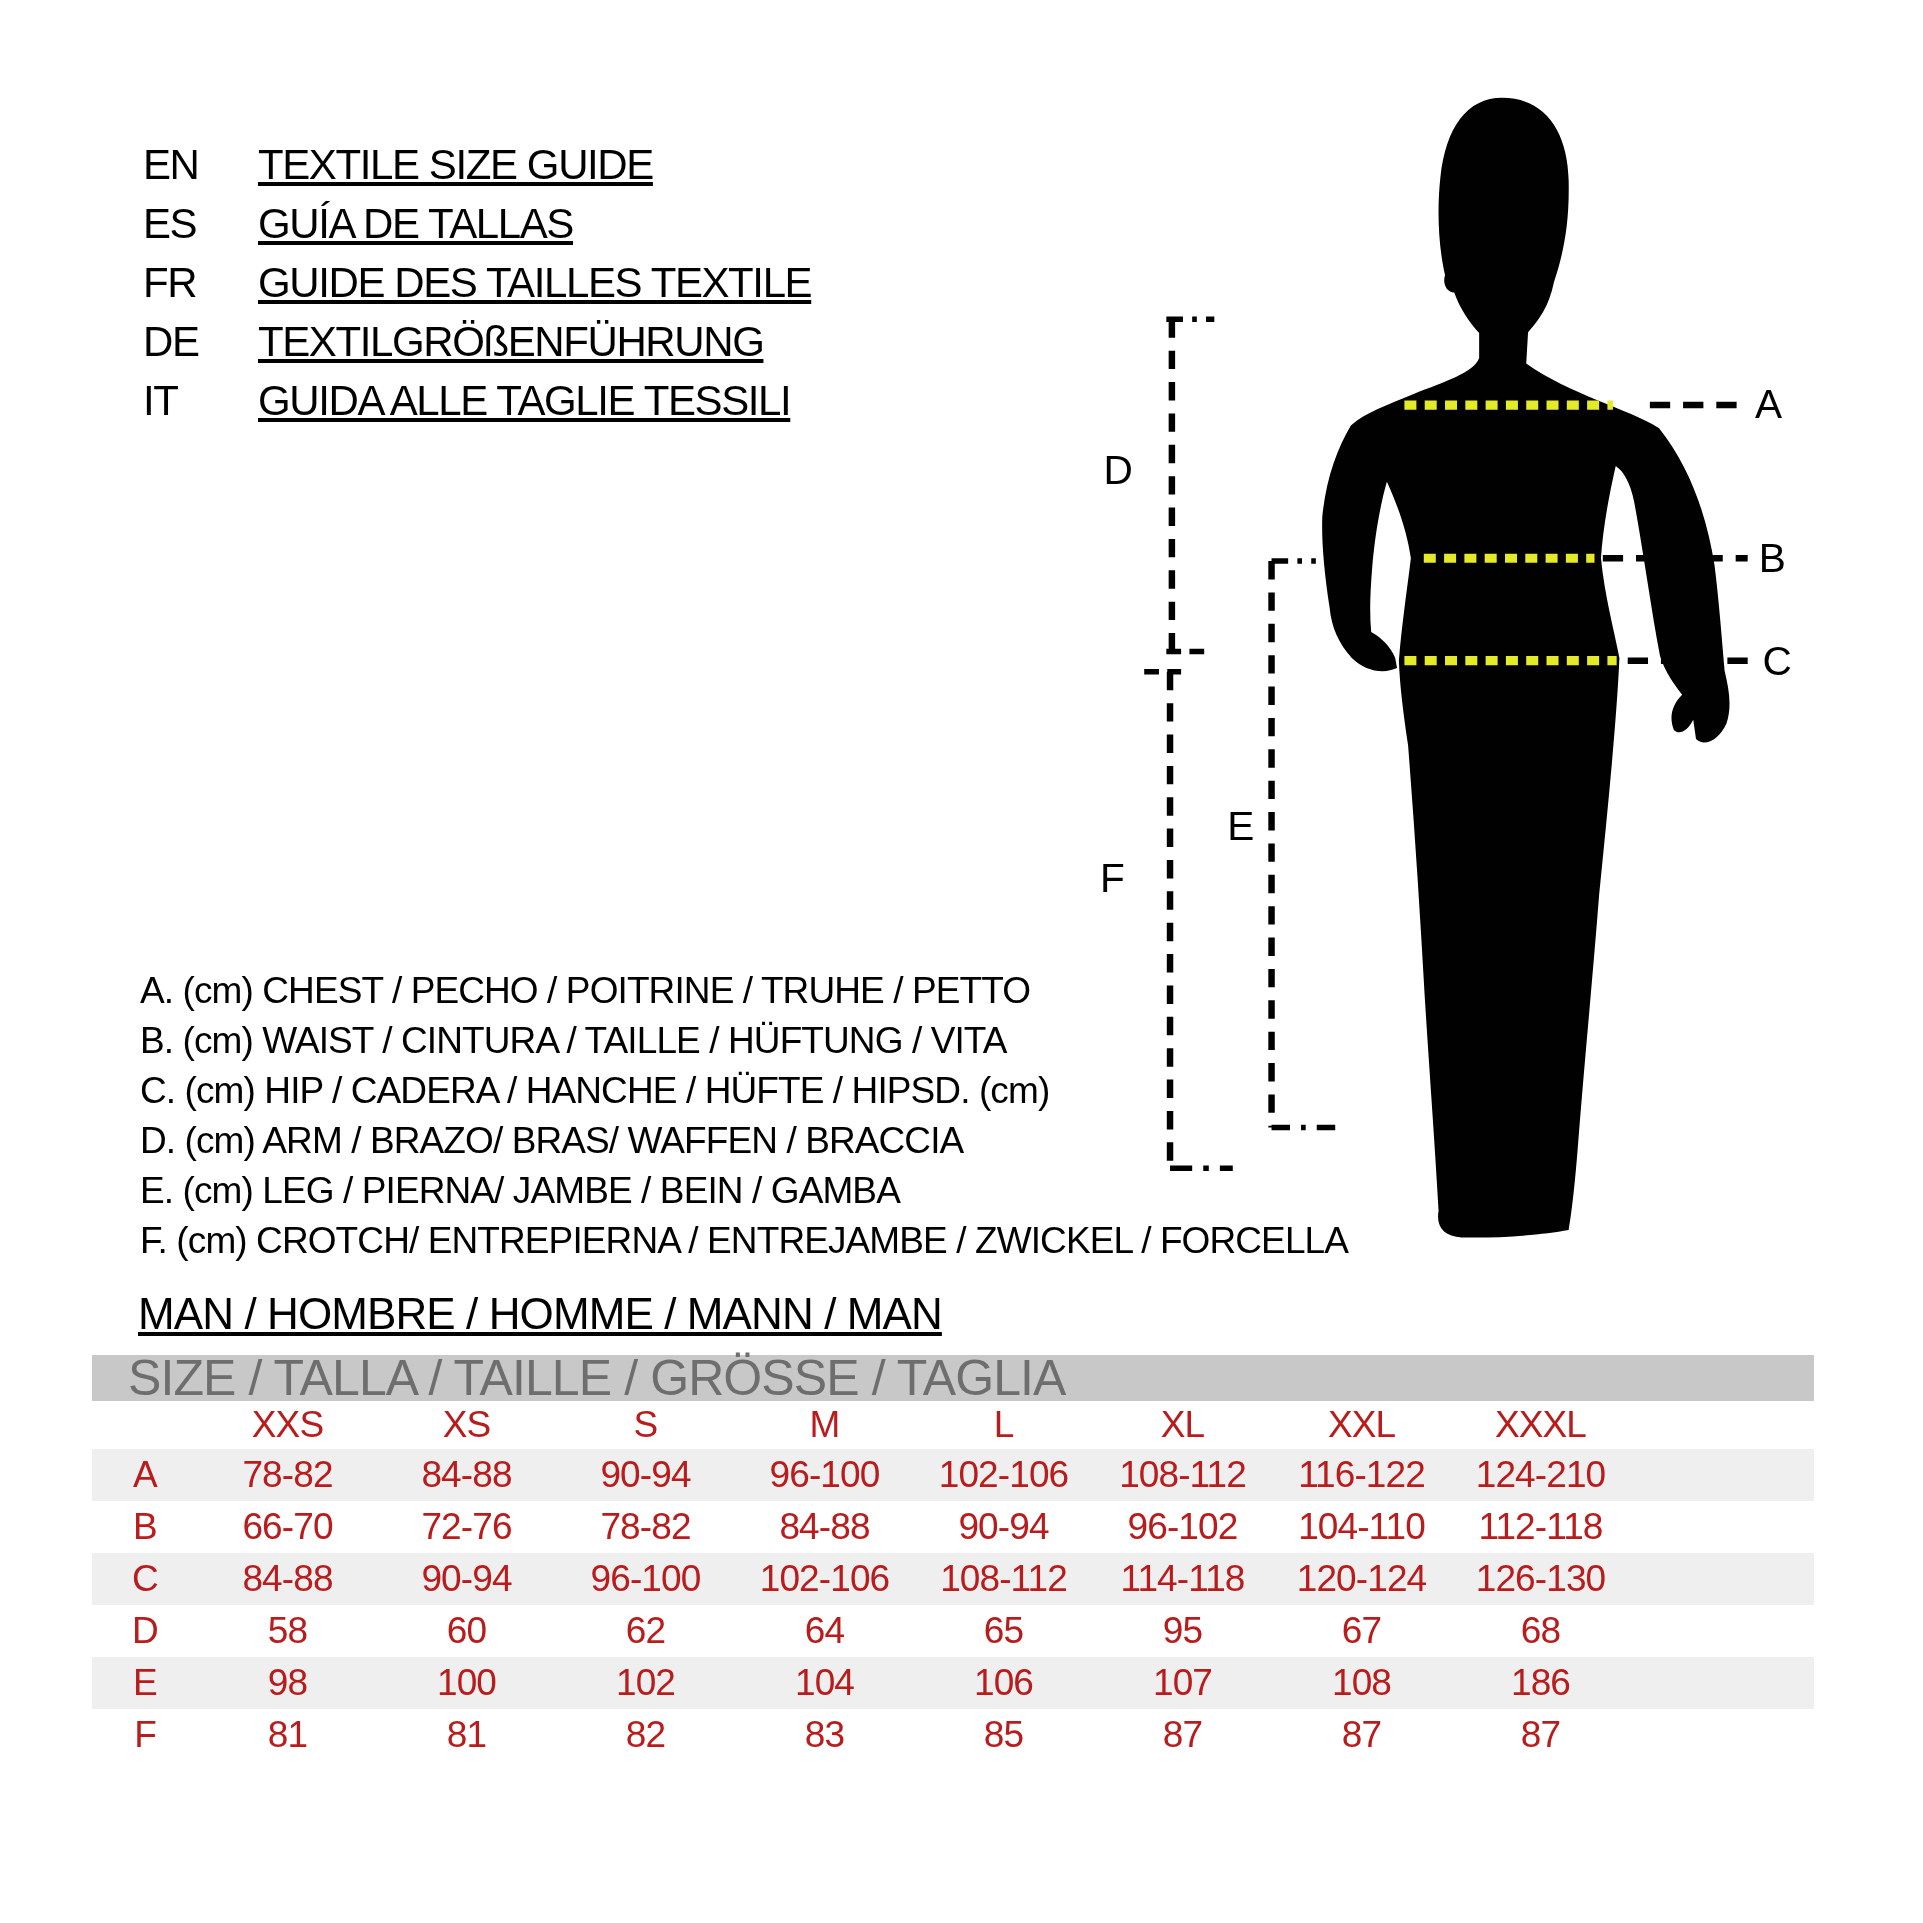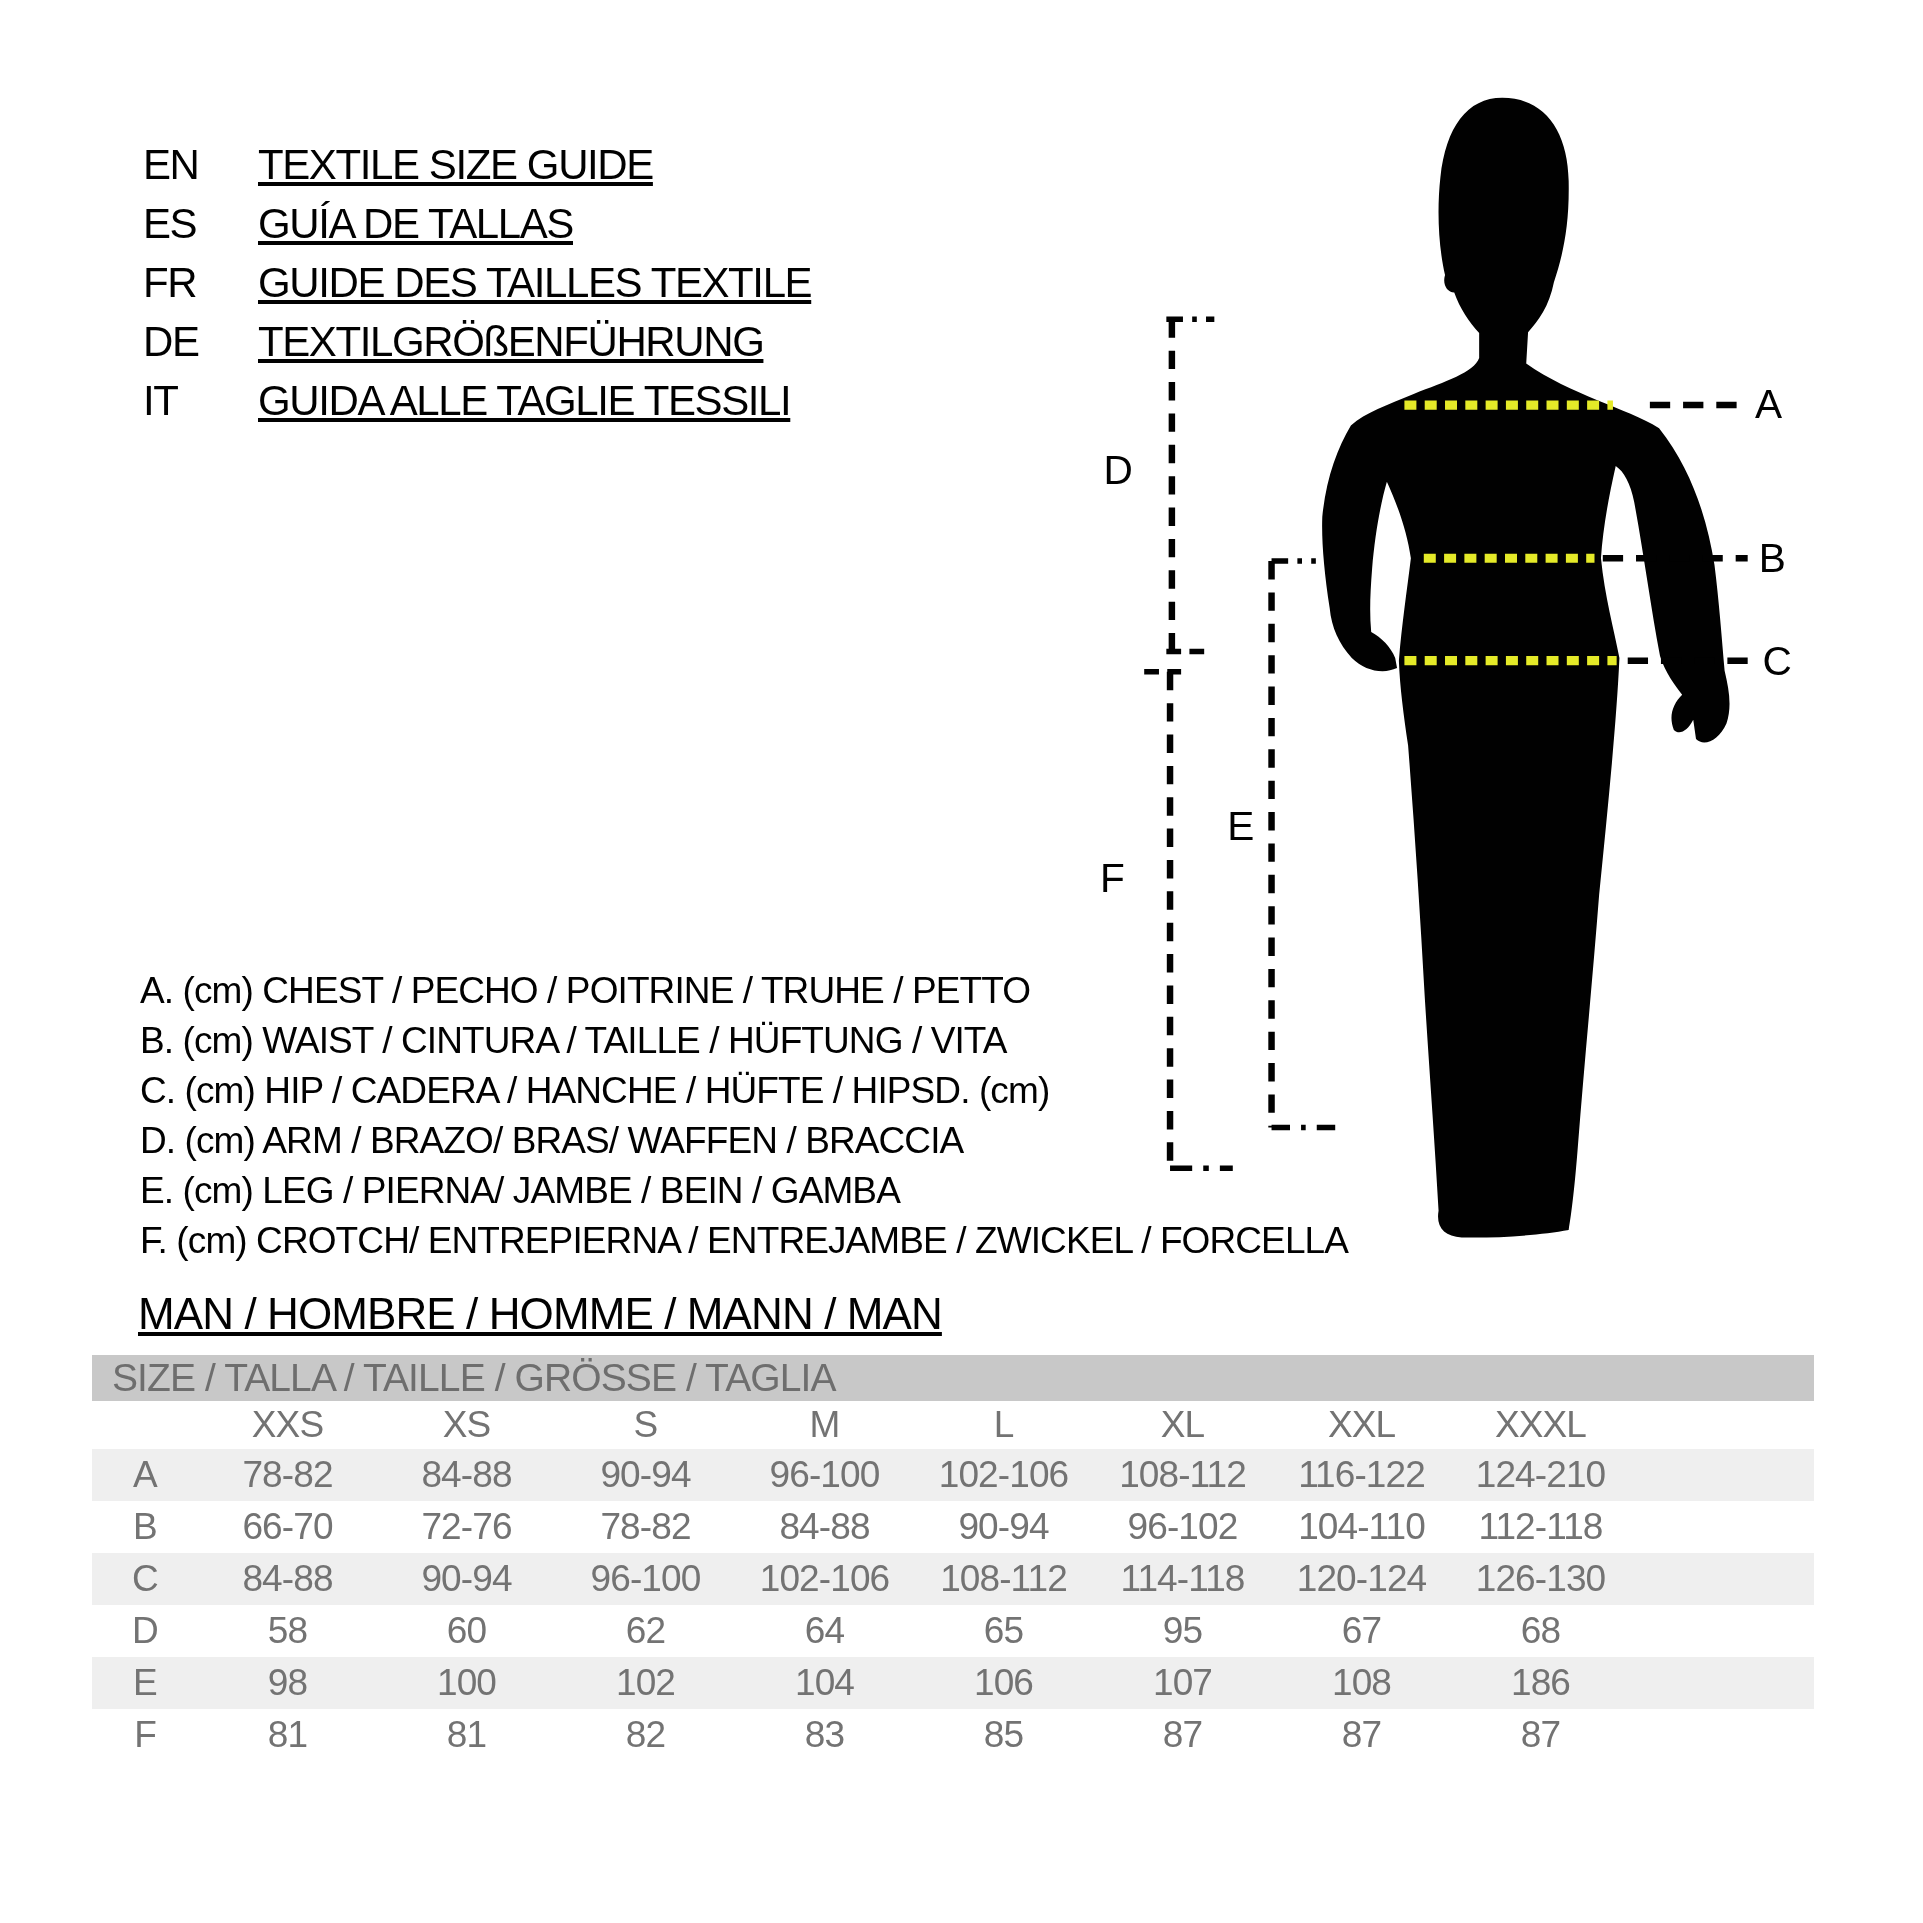--- a/index.html
+++ b/index.html
@@ -16,23 +16,23 @@
 
   
   .legend{position:absolute;left:140px;top:966px;}
   .legend-line{height:50px;line-height:50px;font-size:37px;letter-spacing:-0.9px;white-space:nowrap;}
 
   
   .category{position:absolute;left:138px;top:1289px;font-size:44px;letter-spacing:-0.9px;white-space:nowrap;text-decoration:underline;}
 
   
   .size-table-wrap{position:absolute;left:92px;top:1355px;width:1722px;}
-  .table-header-bar{height:46px;background:#c8c8c8;color:#6e6e6e;font-size:39px;
-                    line-height:46px;padding-left:20px;letter-spacing:-0.9px;box-sizing:border-box;}
-  table.sizes{border-collapse:collapse;width:1722px;table-layout:fixed;color:#737373;}
+  .table-header-bar{height:46px;background:#c8c8c8;color:#6e6e6e;font-size:50px;
+                    line-height:46px;padding-left:36px;letter-spacing:-0.9px;box-sizing:border-box;}
+  table.sizes{border-collapse:collapse;width:1722px;table-layout:fixed;color:#b91c1c;}
   table.sizes td,table.sizes th{padding:0;font-weight:normal;font-size:37px;letter-spacing:-0.9px;
                                 text-align:center;vertical-align:middle;}
   tr.cols-row td{height:48px;}
   tr.data-row td{height:52px;}
   tr.band{background:#efefef;}
   td.rowlabel{text-align:left;padding-left:20px;}
 </style>
 </head>
 <body>
 

